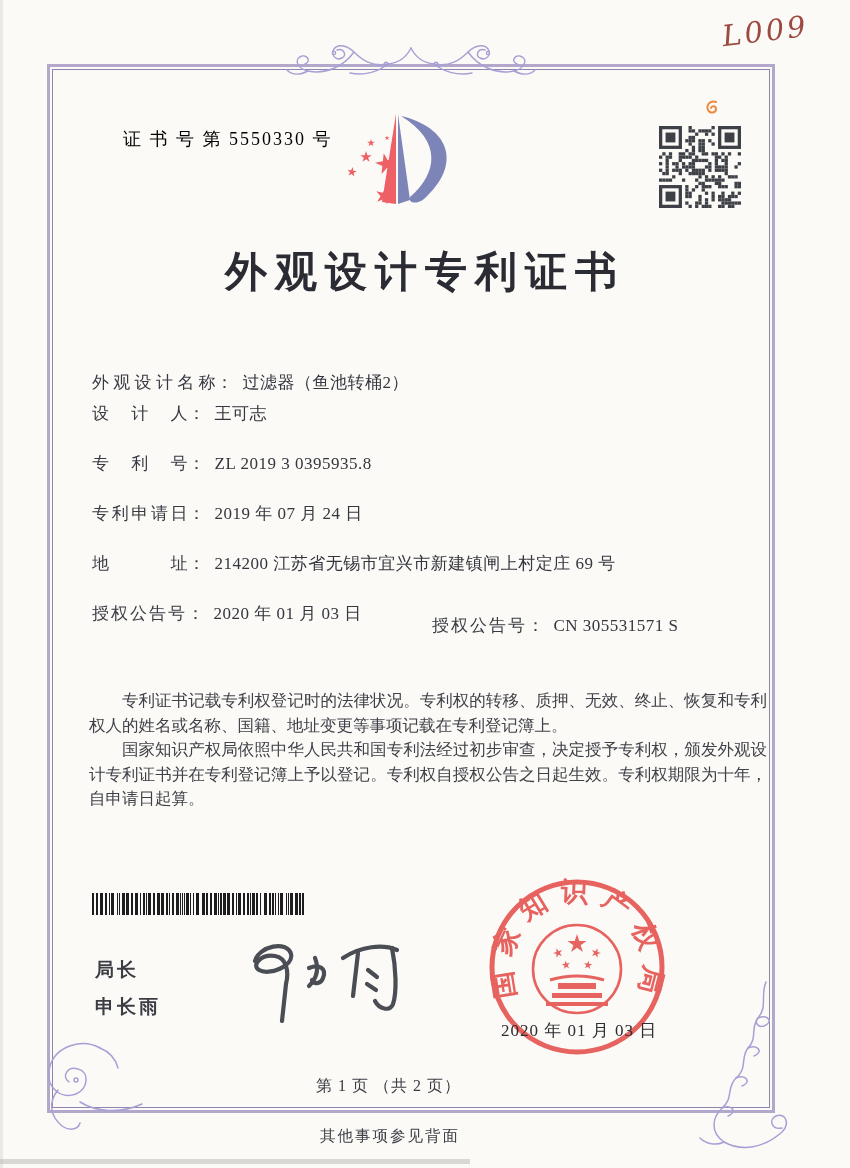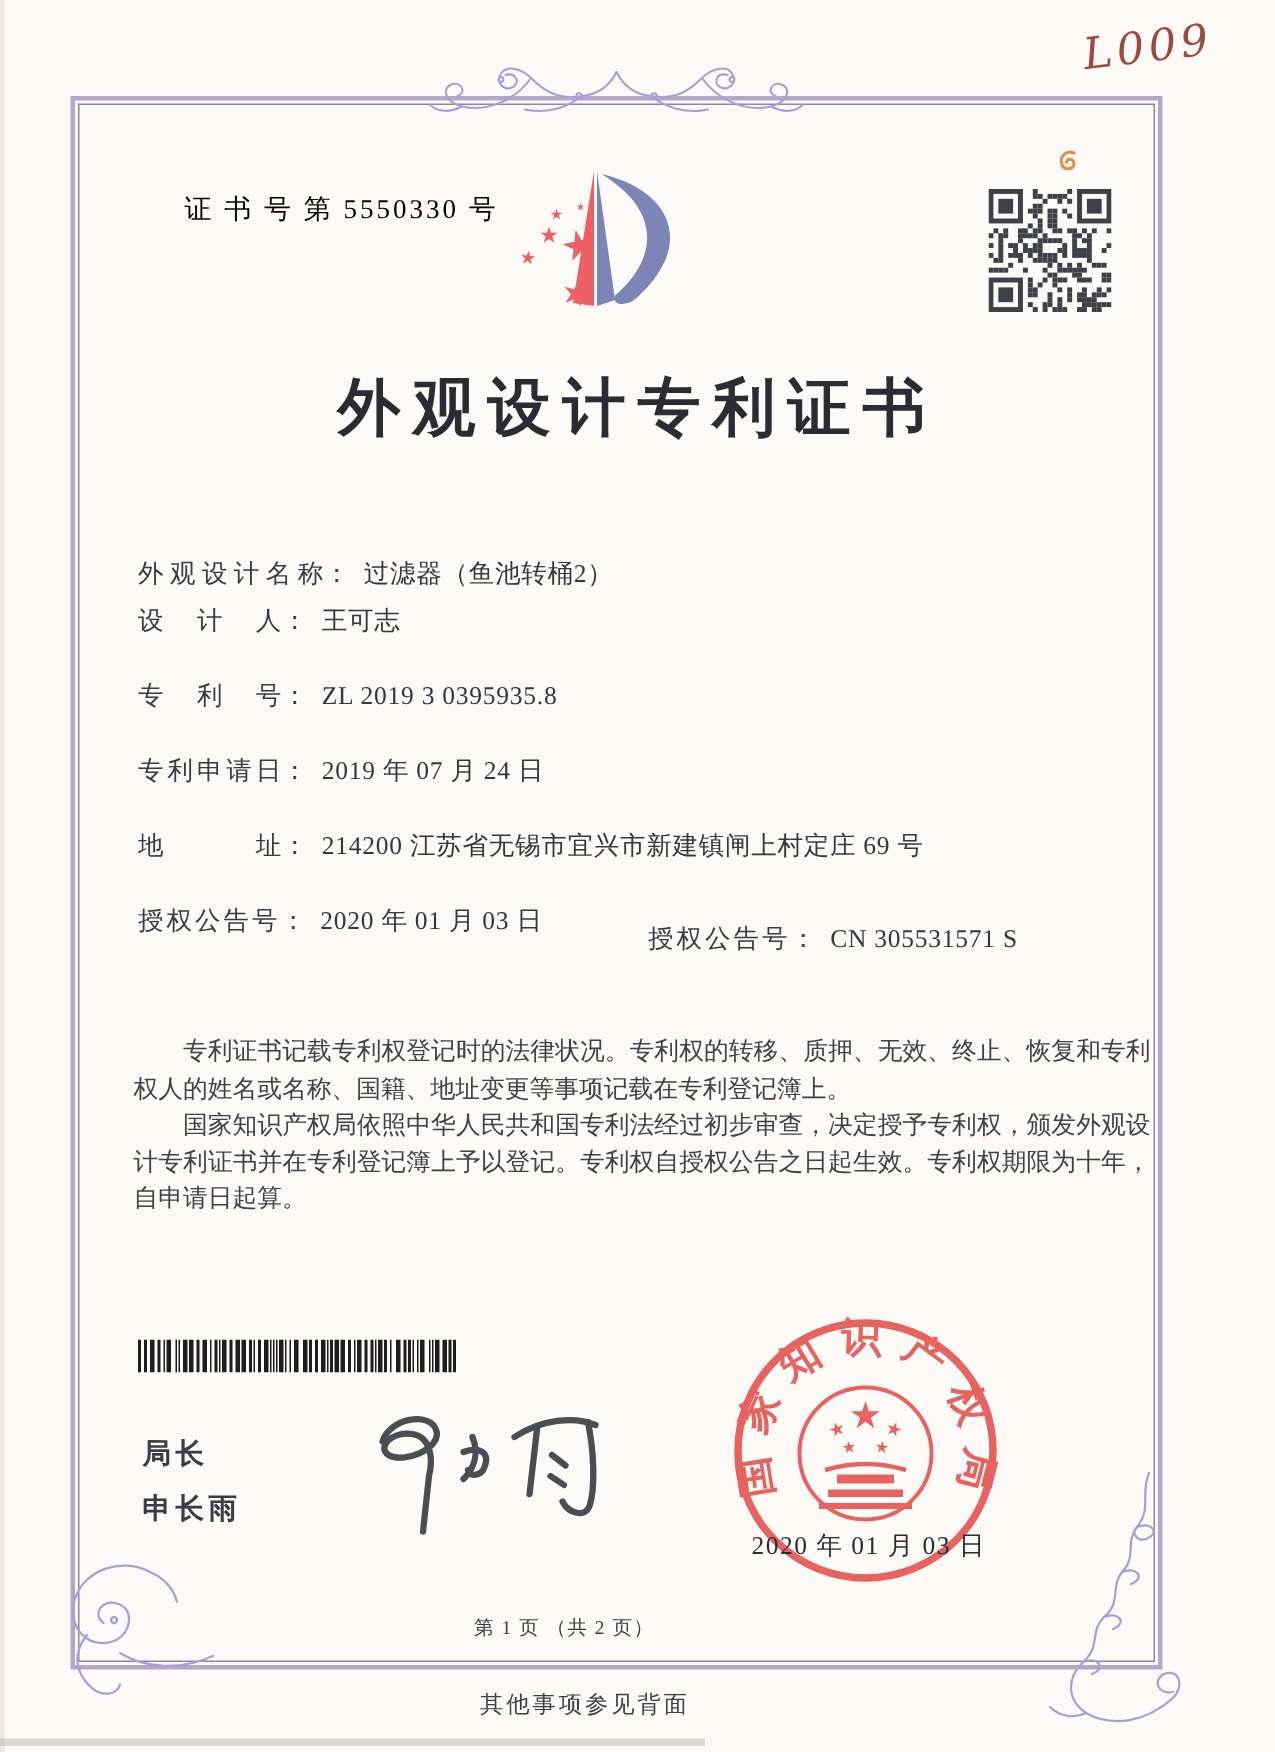--- a/index.html
+++ b/index.html
@@ -34,21 +34,21 @@
   .paras{position:absolute;left:89px;top:689px;width:678px;font-size:16.5px;line-height:24.5px;
          text-align:justify;color:#404148;}
   .paras p{margin:0;text-indent:2em;}
 
   .barcode{position:absolute;left:92px;top:893px;width:216px;height:22px;}
   .officer{position:absolute;left:95px;top:951px;font-size:19px;font-weight:bold;line-height:37px;color:#3c3d44;letter-spacing:3px;}
   .signature{position:absolute;left:225px;top:916px;}
   .seal{position:absolute;left:482px;top:872px;opacity:.9;}
   .seal-date{position:absolute;left:501px;top:1019px;font-size:17px;letter-spacing:1px;color:#2c2d32;}
 
-  .page-info{position:absolute;left:316px;top:1076px;font-size:13px;letter-spacing:1px;color:#3b3c44;}
+  .page-info{position:absolute;left:316px;top:1076px;font-size:16px;letter-spacing:1px;color:#3b3c44;}
   .back-note{position:absolute;left:320px;top:1126px;font-size:15.5px;letter-spacing:2px;color:#3f4047;}
 </style>
 </head>
 <body>
 
 <svg width="0" height="0" style="position:absolute" aria-hidden="true">
   <defs>
     <path id="star5" d="M0,-1 L0.225,-0.309 L0.951,-0.309 L0.363,0.118 L0.588,0.809 L0,0.382 L-0.588,0.809 L-0.363,0.118 L-0.951,-0.309 L-0.225,-0.309 Z"></path>
   </defs>
 </svg>

